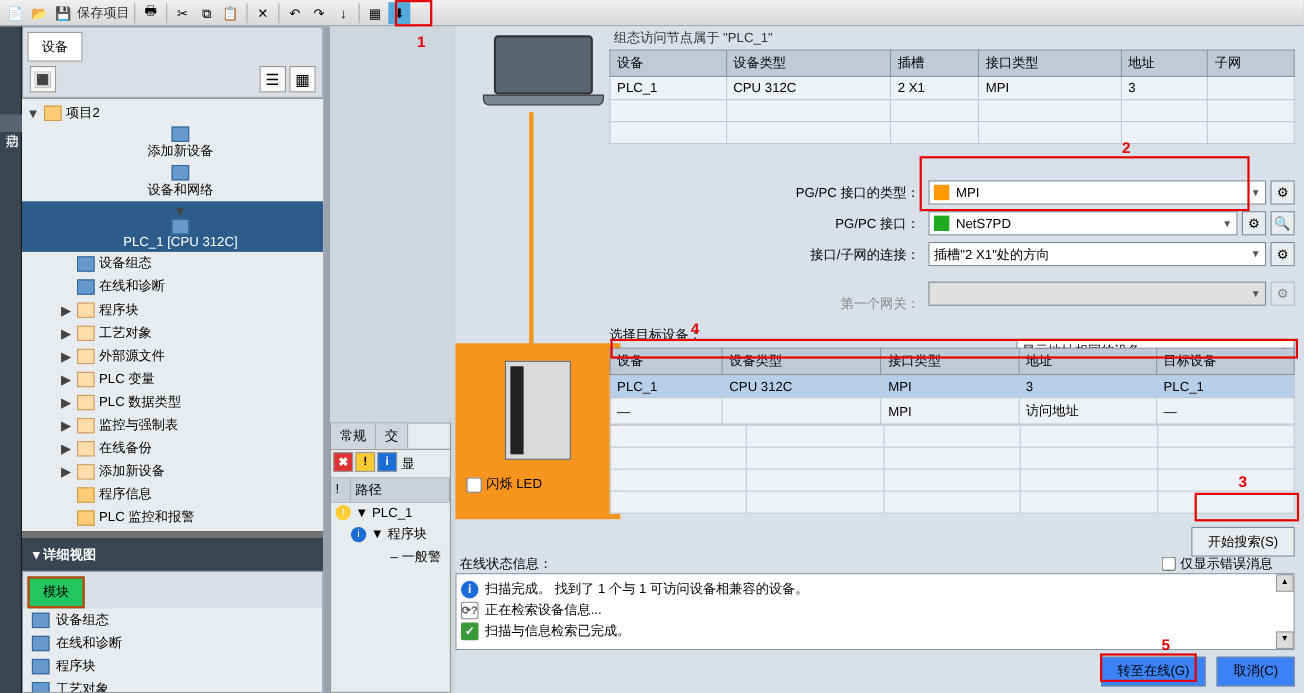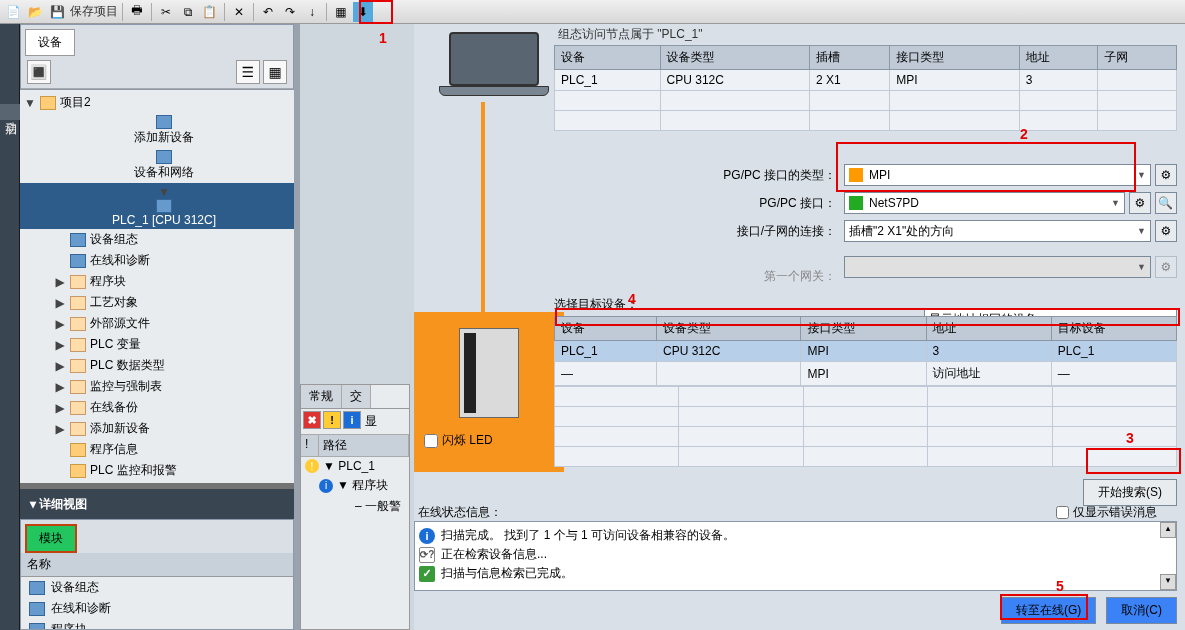--- a/index.html
+++ b/index.html
@@ -227,21 +227,20 @@
         <span>PLC 监控和报警</span>
       </div>
     </div>
 
   <div class="detail-title">
     <span style="color:#fff;">▾ </span><span>详细视图</span>
   </div>
   <div class="dev-panel" style="flex:1; overflow:hidden;">
     <span class="detail-tab">模块</span>
     <div class="detail-list">
-      <div class="detail-hdr">名称</div>
       <div id="detail-rows">
           <div class="detail-row">
             <span class="tree-icon plc"></span>
             <span>设备组态</span>
           </div>
           <div class="detail-row">
             <span class="tree-icon plc"></span>
             <span>在线和诊断</span>
           </div>
           <div class="detail-row">

